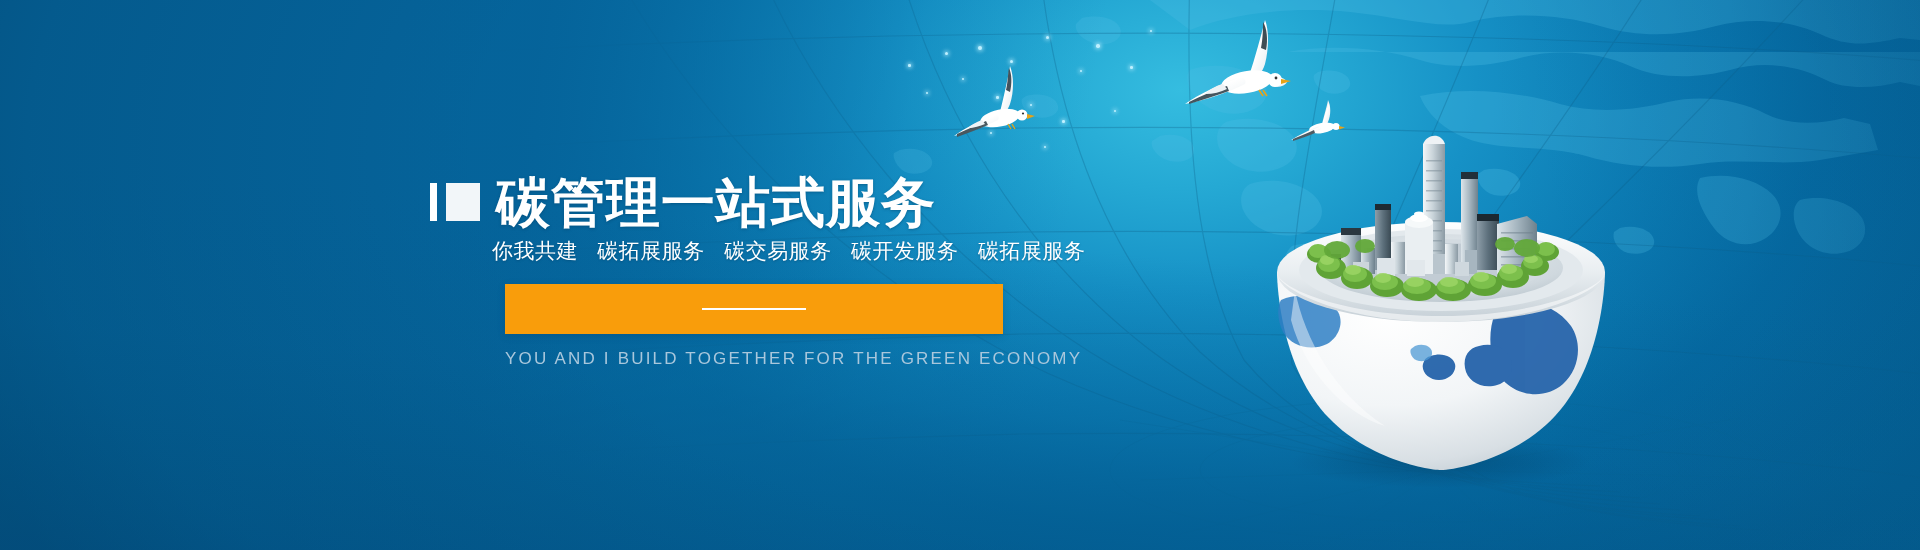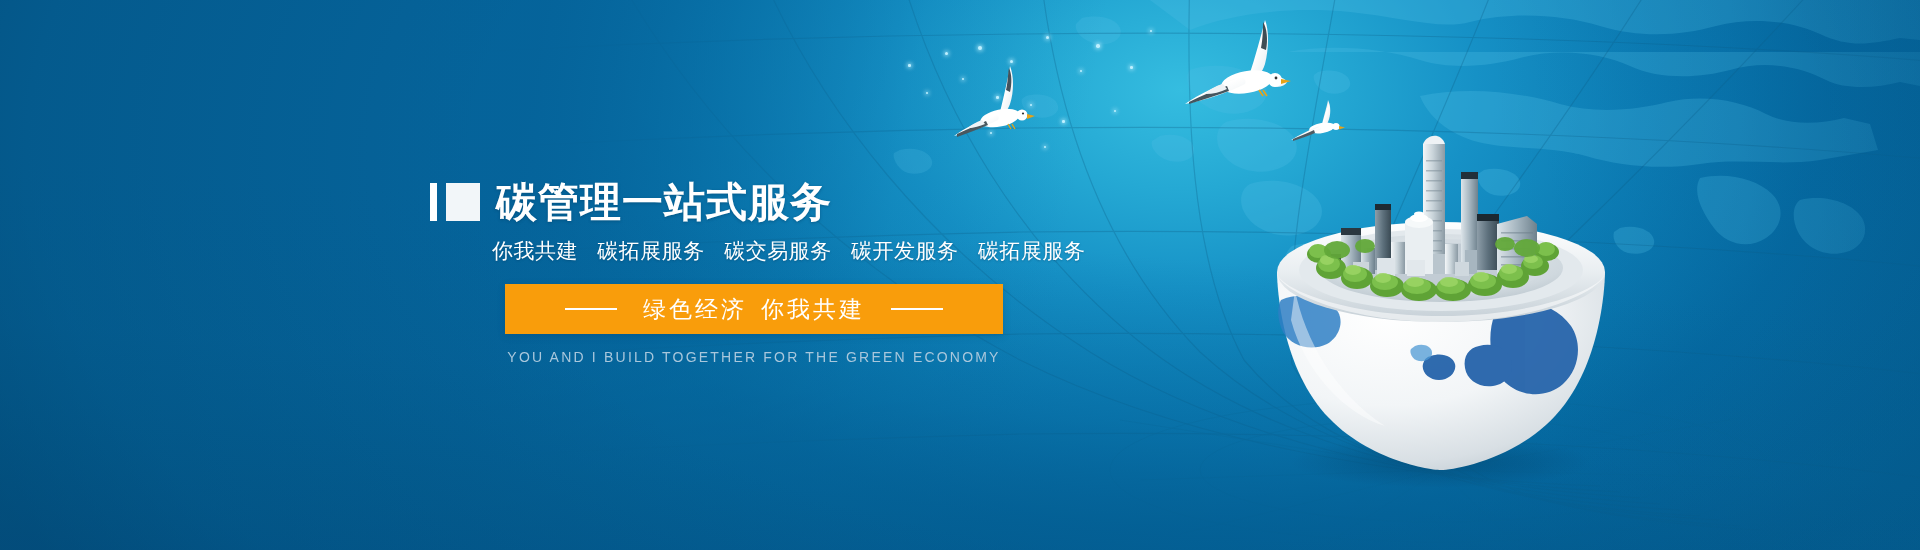--- a/index.html
+++ b/index.html
@@ -77,21 +77,21 @@
     width:640px;
   }
   .title-row{
     display:flex;align-items:center;
     height:48px;
   }
   .mark{display:flex;align-items:center;gap:9px;margin-right:16px;}
   .mark .bar{width:7px;height:38px;background:#ffffff;}
   .mark .sq{width:34px;height:38px;background:#f2f6f9;}
   .main-title{
-    font-size:41px;line-height:1;
+    font-size:54px;line-height:1;
     font-weight:bold;color:#ffffff;
     letter-spacing:1px;
     text-shadow:0 1px 3px rgba(2,60,98,.45);
     white-space:nowrap;
   }
   .services{
     margin-top:11px;margin-left:62px;
     font-size:21px;color:#ffffff;
     font-weight:500;
     letter-spacing:.5px;
@@ -113,21 +113,21 @@
   }
   .slogan-bar .slogan-text{
     color:#ffffff;font-size:23px;letter-spacing:3px;
     margin:0 26px;white-space:nowrap;font-weight:500;
   }
   .slogan-text .sep{display:inline-block;width:14px;}
 
   .tagline{
     margin-top:15px;margin-left:75px;
     width:498px;text-align:center;
-    font-size:14px;color:#a9c7dc;
+    font-size:17px;color:#a9c7dc;
     letter-spacing:2.2px;
     white-space:nowrap;
   }
 </style>
 </head>
 <body>
 
 <div id="banner">
 
   <div class="bg-base"></div>
@@ -494,20 +494,19 @@
     <div class="services">
       <span>你我共建</span>
       <span>碳拓展服务</span>
       <span>碳交易服务</span>
       <span>碳开发服务</span>
       <span>碳拓展服务</span>
     </div>
 
     <div class="slogan-bar">
       <span class="dash"></span>
-      <span class="slogan-text"><span>绿色经济</span><span class="sep"></span><span>你我共建</span></span>
       <span class="dash"></span>
     </div>
 
     <div class="tagline">YOU AND I BUILD TOGETHER FOR THE GREEN ECONOMY</div>
   </div>
 
 </div>
 
 </body></html>

